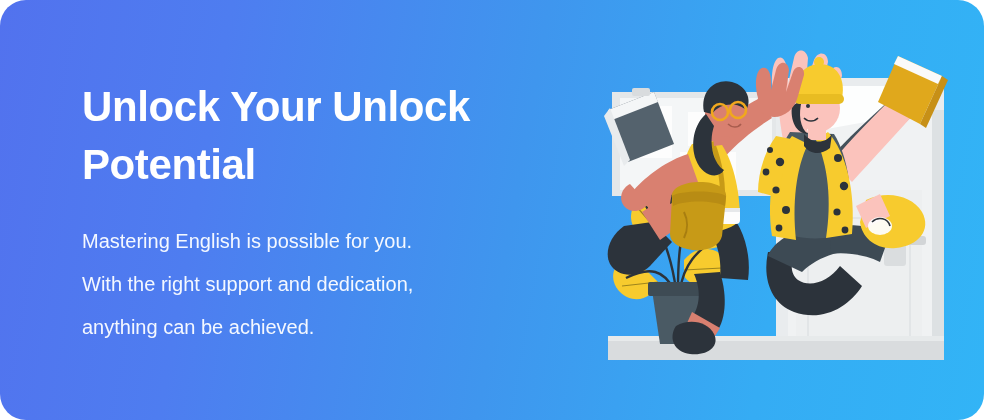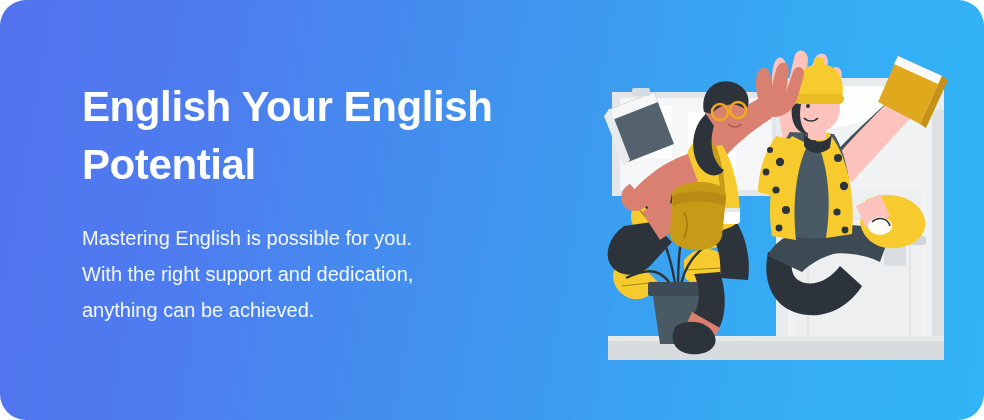--- a/index.html
+++ b/index.html
@@ -41,41 +41,41 @@
     letter-spacing: -0.4px;
     white-space: pre-line;
   }
   .subcopy {
     margin: 0;
     padding-top: 26px;
     color: #F4F8FF;
     font-family: "Liberation Sans", sans-serif;
     font-size: 20px;
     font-weight: normal;
-    line-height: 36px;
+    line-height: 43px;
     white-space: pre-line;
   }
 
   
   .illustration {
     position: absolute;
     left: 580px;
     top: 40px;
     width: 404px;
     height: 340px;
   }
   .illustration svg { display: block; }
 </style>
 </head>
 <body>
 
 <div class="banner">
 
   <div class="copy">
-    <h1 class="headline">English Your English
+    <h1 class="headline">Unlock Your Unlock
 Potential</h1>
     <p class="subcopy">Mastering English is possible for you.
 With the right support and dedication,
 anything can be achieved.</p>
   </div>
 
   <div class="illustration">
     <svg width="404" height="340" viewBox="0 0 404 340" xmlns="http://www.w3.org/2000/svg">
       <defs>
         <clipPath id="frameClip">

